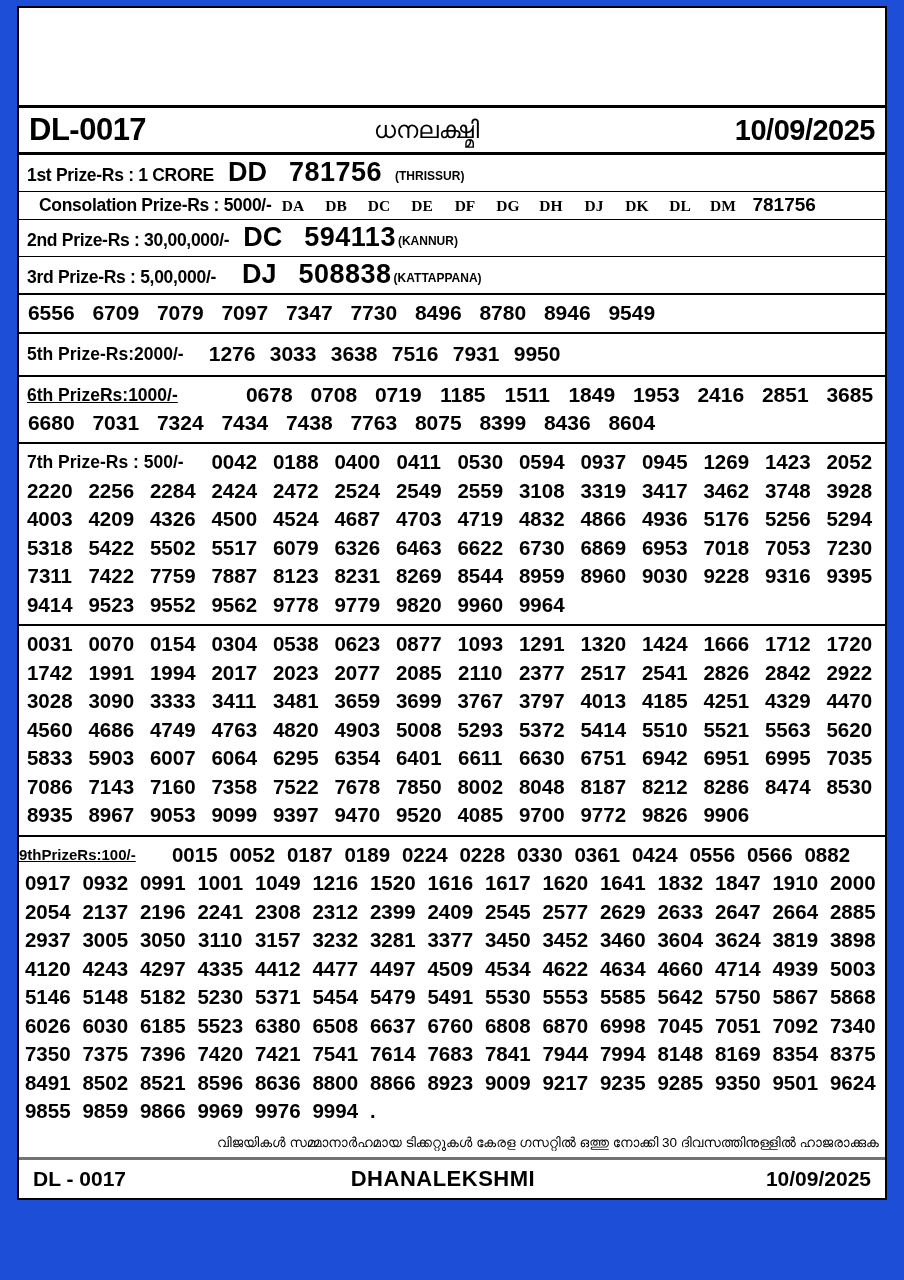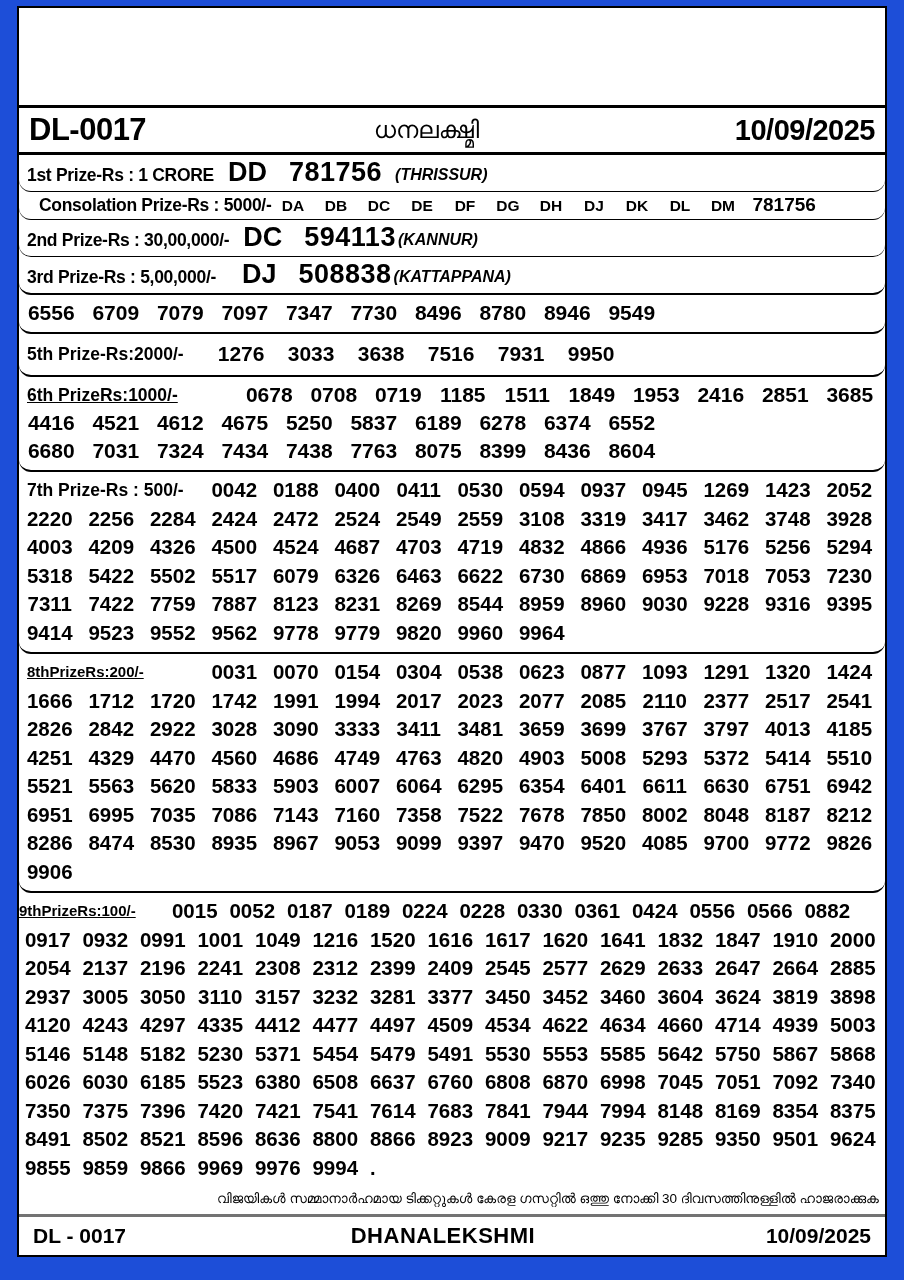--- a/index.html
+++ b/index.html
@@ -50,21 +50,21 @@
     padding-right: 28px;
   }
   .draw-date {
     font-size: 29px;
     font-weight: bold;
     letter-spacing: -0.5px;
     white-space: nowrap;
   }
 
   
-  .band { border-bottom: 2px solid #000; padding: 2px 0 3px 0; border-radius: 12px; }
+  .band { border-bottom: 2px solid #000; padding: 2px 0 3px 0; }
   .band.thin { border-bottom: 1.5px solid #000; }
   .row { display: flex; align-items: baseline; white-space: nowrap; }
 
   .lbl {
     font-weight: bold;
     font-size: 17.5px;
     letter-spacing: -0.3px;
     padding-left: 8px;
   }
   .lbl-u { text-decoration: underline; }
@@ -76,32 +76,31 @@
     padding-left: 14px;
   }
   .bignum {
     font-weight: bold;
     font-size: 27px;
     letter-spacing: 0.5px;
     padding-left: 22px;
   }
   .place {
     font-weight: bold;
-    font-size: 16px;
+    font-size: 12px;
     padding-left: 13px;
     position: relative;
     top: -1px;
-    font-style: italic;
   }
   .place.tight { padding-left: 2px; }
 
   
   .cons-row { display: flex; align-items: baseline; padding-left: 20px; }
   .cons-lbl { font-weight: bold; font-size: 17.5px; letter-spacing: -0.3px; }
-  .cons-series { display: flex; }
+  .cons-series { display: flex; font-family: Liberation Serif, serif; }
   .cons-series span {
     font-weight: bold;
     font-size: 15.5px;
     width: 43px;
     text-align: center;
   }
   .cons-num {
     font-weight: bold;
     font-size: 19px;
     padding-left: 8px;
@@ -114,21 +113,21 @@
     text-align: center;
   }
   
   .g10 { }
   .g10 .cell { width: 64.5px; font-size: 21px; line-height: 28px; }
   .g10.first { padding-left: 0; }
   .g10.first .lead { width: 218px; text-align: left; font-size: 17.5px;
                      line-height: 28px; padding-left: 8px; }
 
   
-  .g5 { padding-left: 8px; gap: 9px; }
+  .g5 { padding-left: 8px; }
   .g5 .lead { font-size: 17.5px; font-weight: bold; line-height: 30px; }
   .g5 .cell { width: 61px; font-size: 21px; line-height: 30px; }
   .g5 .cell.firstpad { margin-left: 18px; }
 
   
   .g14 .cell { width: 61.5px; font-size: 20.5px; line-height: 28.5px; }
   .g14 .lead3 { width: 184.5px; text-align: left; font-size: 17.5px;
                 line-height: 28.5px; padding-left: 8px; font-weight: bold; }
 
   
@@ -253,32 +252,20 @@
           <span class="cell">0678</span>
           <span class="cell">0708</span>
           <span class="cell">0719</span>
           <span class="cell">1185</span>
           <span class="cell">1511</span>
           <span class="cell">1849</span>
           <span class="cell">1953</span>
           <span class="cell">2416</span>
           <span class="cell">2851</span>
           <span class="cell">3685</span>
-        </div>
-        <div class="numgrid g10">
-          <span class="cell">4416</span>
-          <span class="cell">4521</span>
-          <span class="cell">4612</span>
-          <span class="cell">4675</span>
-          <span class="cell">5250</span>
-          <span class="cell">5837</span>
-          <span class="cell">6189</span>
-          <span class="cell">6278</span>
-          <span class="cell">6374</span>
-          <span class="cell">6552</span>
         </div>
         <div class="numgrid g10">
           <span class="cell">6680</span>
           <span class="cell">7031</span>
           <span class="cell">7324</span>
           <span class="cell">7434</span>
           <span class="cell">7438</span>
           <span class="cell">7763</span>
           <span class="cell">8075</span>
           <span class="cell">8399</span>
@@ -364,21 +351,20 @@
           <span class="cell">9778</span>
           <span class="cell">9779</span>
           <span class="cell">9820</span>
           <span class="cell">9960</span>
           <span class="cell">9964</span>
         </div>
     </div>
 
     <div class="band" style="padding:4px 0 5px 0">
       <div class="numgrid g14">
-        <span class="lead3 lbl-u" style="font-size:15px">8thPrizeRs:200/-</span>
       <span class="cell">0031</span>
           <span class="cell">0070</span>
           <span class="cell">0154</span>
           <span class="cell">0304</span>
           <span class="cell">0538</span>
           <span class="cell">0623</span>
           <span class="cell">0877</span>
           <span class="cell">1093</span>
           <span class="cell">1291</span>
           <span class="cell">1320</span>

